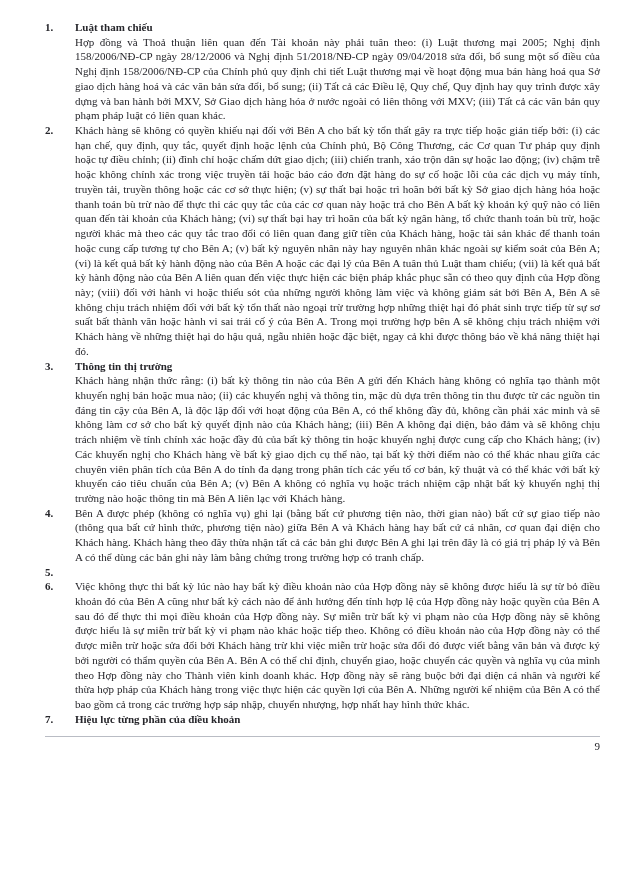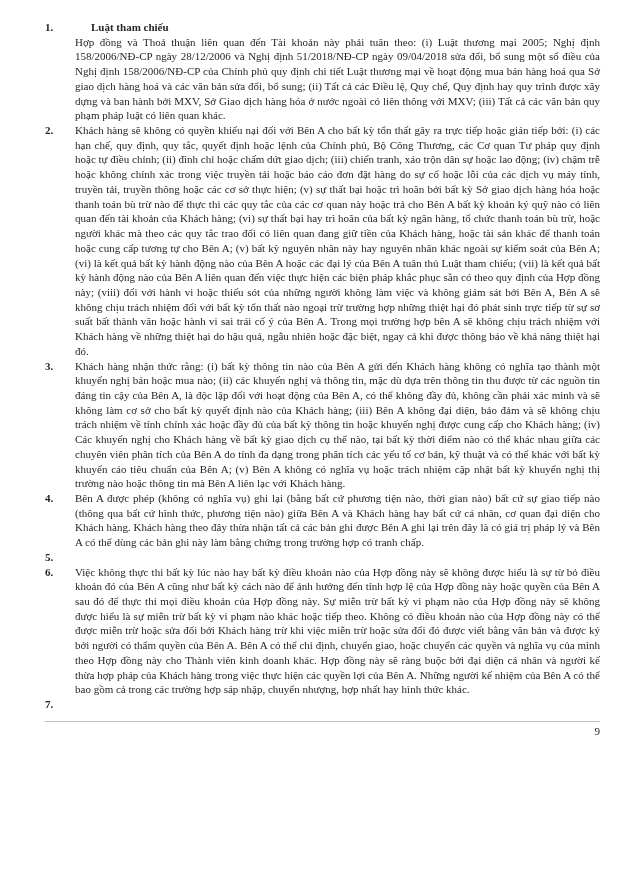--- a/index.html
+++ b/index.html
@@ -27,21 +27,20 @@
   .sec-num {
     flex: 0 0 30px;
     font-weight: bold;
   }
   .sec-content {
     flex: 1 1 auto;
     min-width: 0;
   }
   .sec-heading {
     font-weight: bold;
-    margin-left: 16px;
   }
   .sec-body {
     text-align: justify;
     text-justify: inter-word;
   }
   .footer {
     margin-top: 9px;
   }
   .footer-rule {
     border: none;
@@ -69,20 +68,21 @@
   <div class="section">
     <div class="sec-num">2.</div>
     <div class="sec-content">
       <div class="sec-body">Khách hàng sẽ không có quyền khiếu nại đối với Bên A cho bất kỳ tổn thất gây ra trực tiếp hoặc gián tiếp bởi: (i) các hạn chế, quy định, quy tắc, quyết định hoặc lệnh của Chính phủ, Bộ Công Thương, các Cơ quan Tư pháp quy định hoặc tự điều chỉnh; (ii) đình chỉ hoặc chấm dứt giao dịch; (iii) chiến tranh, xáo trộn dân sự hoặc lao động; (iv) chậm trễ hoặc không chính xác trong việc truyền tải hoặc báo cáo đơn đặt hàng do sự cố hoặc lỗi của các dịch vụ máy tính, truyền tải, truyền thông hoặc các cơ sở thực hiện; (v) sự thất bại hoặc trì hoãn bởi bất kỳ Sở giao dịch hàng hóa hoặc thanh toán bù trừ nào để thực thi các quy tắc của các cơ quan này hoặc trả cho Bên A bất kỳ khoản ký quỹ nào có liên quan đến tài khoản của Khách hàng; (vi) sự thất bại hay trì hoãn của bất kỳ ngân hàng, tổ chức thanh toán bù trừ, hoặc người khác mà theo các quy tắc trao đổi có liên quan đang giữ tiền của Khách hàng, hoặc tài sản khác để thanh toán hoặc cung cấp tương tự cho Bên A; (v) bất kỳ nguyên nhân này hay nguyên nhân khác ngoài sự kiểm soát của Bên A; (vi) là kết quả bất kỳ hành động nào của Bên A hoặc các đại lý của Bên A tuân thủ Luật tham chiếu; (vii) là kết quả bất kỳ hành động nào của Bên A liên quan đến việc thực hiện các biện pháp khắc phục sẵn có theo quy định của Hợp đồng này; (viii) đối với hành vi hoặc thiếu sót của những người không làm việc và không giám sát bởi Bên A, Bên A sẽ không chịu trách nhiệm đối với bất kỳ tổn thất nào ngoại trừ trường hợp những thiệt hại đó phát sinh trực tiếp từ sự sơ suất bất thành văn hoặc hành vi sai trái cố ý của Bên A. Trong mọi trường hợp bên A sẽ không chịu trách nhiệm với Khách hàng về những thiệt hại do hậu quả, ngẫu nhiên hoặc đặc biệt, ngay cả khi được thông báo về khả năng thiệt hại đó.</div>
     </div>
   </div>
 
   <div class="section">
     <div class="sec-num">3.</div>
     <div class="sec-content">
+      <div class="sec-heading">Thông tin thị trường</div>
       <div class="sec-body">Khách hàng nhận thức rằng: (i) bất kỳ thông tin nào của Bên A gửi đến Khách hàng không có nghĩa tạo thành một khuyến nghị bán hoặc mua nào; (ii) các khuyến nghị và thông tin, mặc dù dựa trên thông tin thu được từ các nguồn tin đáng tin cậy của Bên A, là độc lập đối với hoạt động của Bên A, có thể không đầy đủ, không cần phải xác minh và sẽ không làm cơ sở cho bất kỳ quyết định nào của Khách hàng; (iii) Bên A không đại diện, bảo đảm và sẽ không chịu trách nhiệm về tính chính xác hoặc đầy đủ của bất kỳ thông tin hoặc khuyến nghị được cung cấp cho Khách hàng; (iv) Các khuyến nghị cho Khách hàng về bất kỳ giao dịch cụ thể nào, tại bất kỳ thời điểm nào có thể khác nhau giữa các chuyên viên phân tích của Bên A do tính đa dạng trong phân tích các yếu tố cơ bản, kỹ thuật và có thể khác với bất kỳ khuyến cáo tiêu chuẩn của Bên A; (v) Bên A không có nghĩa vụ hoặc trách nhiệm cập nhật bất kỳ khuyến nghị thị trường nào hoặc thông tin mà Bên A liên lạc với Khách hàng.</div>
     </div>
   </div>
 
   <div class="section">
     <div class="sec-num">4.</div>
     <div class="sec-content">
       <div class="sec-body">Bên A được phép (không có nghĩa vụ) ghi lại (bằng bất cứ phương tiện nào, thời gian nào) bất cứ sự giao tiếp nào (thông qua bất cứ hình thức, phương tiện nào) giữa Bên A và Khách hàng hay bất cứ cá nhân, cơ quan đại diện cho Khách hàng. Khách hàng theo đây thừa nhận tất cả các bản ghi được Bên A ghi lại trên đây là có giá trị pháp lý và Bên A có thể dùng các bản ghi này làm bằng chứng trong trường hợp có tranh chấp.</div>
     </div>
   </div>
@@ -96,20 +96,21 @@
   <div class="section">
     <div class="sec-num">6.</div>
     <div class="sec-content">
       <div class="sec-body">Việc không thực thi bất kỳ lúc nào hay bất kỳ điều khoản nào của Hợp đồng này sẽ không được hiểu là sự từ bỏ điều khoản đó của Bên A cũng như bất kỳ cách nào để ảnh hưởng đến tính hợp lệ của Hợp đồng này hoặc quyền của Bên A sau đó để thực thi mọi điều khoản của Hợp đồng này. Sự miễn trừ bất kỳ vi phạm nào của Hợp đồng này sẽ không được hiểu là sự miễn trừ bất kỳ vi phạm nào khác hoặc tiếp theo. Không có điều khoản nào của Hợp đồng này có thể được miễn trừ hoặc sửa đổi bởi Khách hàng trừ khi việc miễn trừ hoặc sửa đổi đó được viết bằng văn bản và được ký bởi người có thẩm quyền của Bên A. Bên A có thể chỉ định, chuyển giao, hoặc chuyển các quyền và nghĩa vụ của mình theo Hợp đồng này cho Thành viên kinh doanh khác. Hợp đồng này sẽ ràng buộc bởi đại diện cá nhân và người kế thừa hợp pháp của Khách hàng trong việc thực hiện các quyền lợi của Bên A. Những người kế nhiệm của Bên A có thể bao gồm cả trong các trường hợp sáp nhập, chuyển nhượng, hợp nhất hay hình thức khác.</div>
     </div>
   </div>
 
   <div class="section">
     <div class="sec-num">7.</div>
     <div class="sec-content">
+      <div class="sec-heading">Hiệu lực từng phần của điều khoản</div>
     </div>
   </div>
 
   <div class="footer">
     <hr class="footer-rule">
     <div class="page-number">9</div>
   </div>
 
 </div>
 

